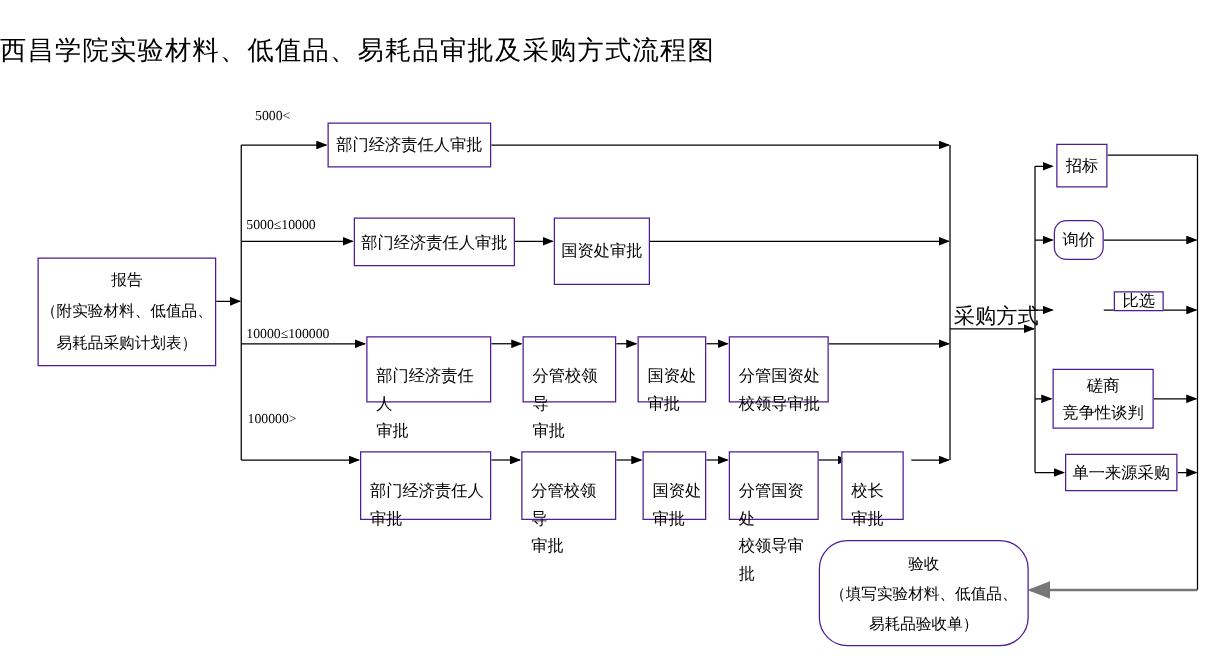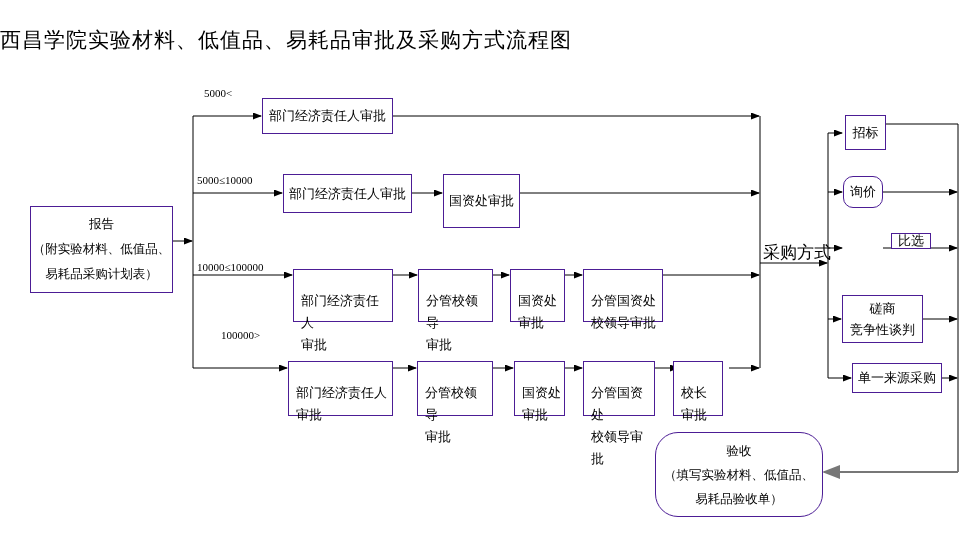--- a/index.html
+++ b/index.html
@@ -88,21 +88,21 @@
     </g>
   </svg>
 
   <div class="box center smalltext rpt" style="left:30px; top:206px; width:143px; height:87px;">报告
 （附实验材料、低值品、
 易耗品采购计划表）</div>
 
   <div class="lbl" style="left:204px; top:87px;">5000&lt;</div>
   <div class="lbl" style="left:197px; top:163px;margin-top:11px;">5000≤10000</div>
   <div class="lbl" style="left:197px; top:261px;">10000≤100000</div>
-  <div class="lbl" style="left:221px; top:329px;">100000&gt;</div>
+  <div class="lbl" style="left:198px; top:329px;">100000&gt;</div>
 
   <div class="box center" style="left:262px; top:98px; width:131px; height:36px;">部门经济责任人审批</div>
 
   <div class="box center" style="left:283px; top:174px; width:129px; height:39px;">部门经济责任人审批</div>
   <div class="box center" style="left:443px; top:174px; width:77px; height:54px;">国资处审批</div>
 
   <div class="box left2" style="left:293px; top:249px; width:100px; height:53px;">部门经济责任人
 审批</div>
   <div class="box left2" style="left:418px; top:249px; width:75px; height:53px;">分管校领导
 审批</div>

